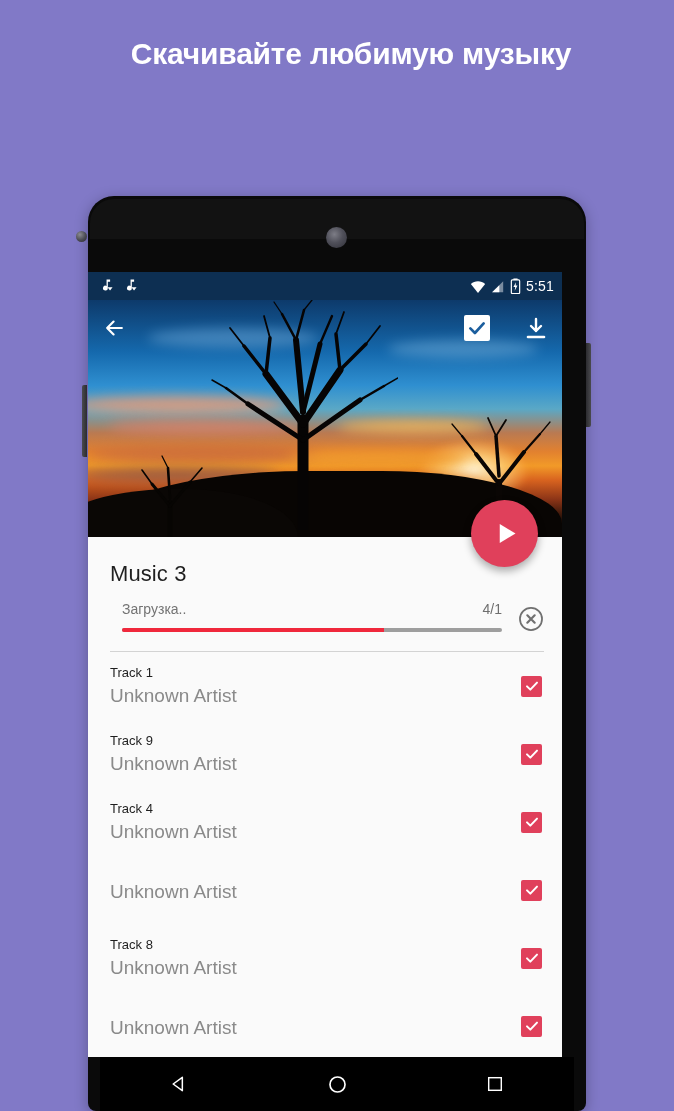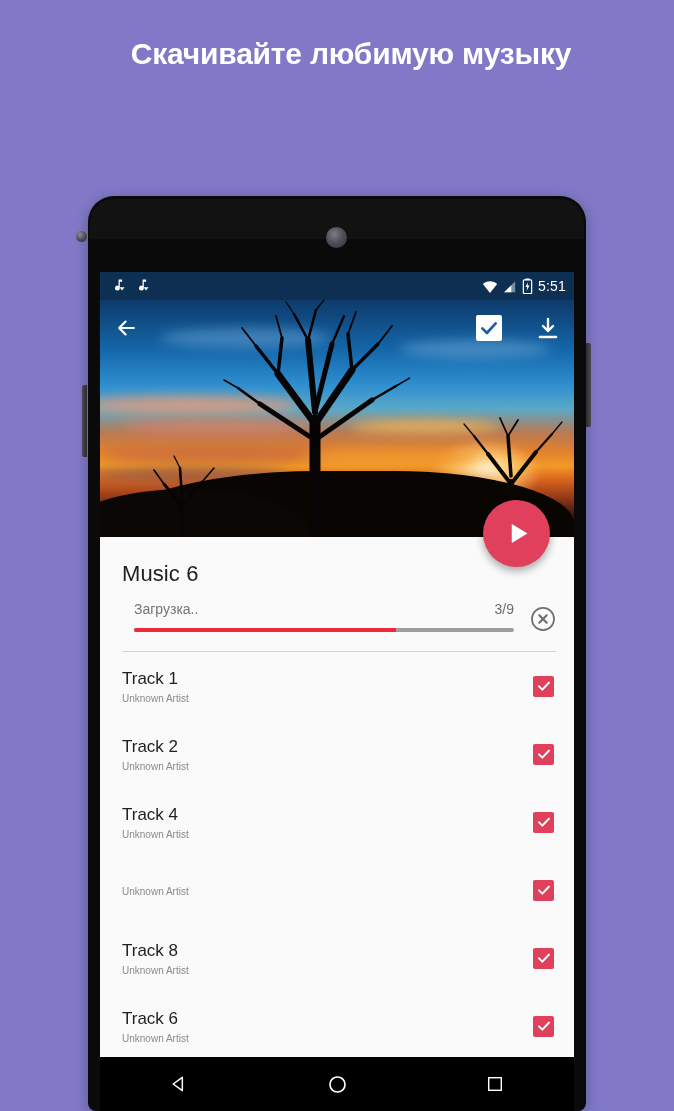--- a/index.html
+++ b/index.html
@@ -73,21 +73,21 @@
   .btn-power {
     position: absolute; left: 586px; top: 343px;
     width: 5px; height: 84px;
     background: linear-gradient(90deg,#2b2b2f,#4a4a4e);
     border-radius: 0 2px 2px 0;
   }
 
   
   .screen {
     position: absolute;
-    left: 100px; top: 272px;
+    left: 88px; top: 272px;
     width: 474px; height: 785px;
     background: #fafafa;
     overflow: hidden;
   }
 
   
   .statusbar {
     position: relative;
     height: 28px;
     background: #0d2f52;
@@ -215,22 +215,22 @@
   }
 
   
   .tracklist { padding: 0; }
   .track-row {
     display: flex; align-items: center;
     padding: 13px 20px 13px 22px;
     min-height: 68px;
   }
   .track-text { flex: 1; }
-  .track-title { font-size: 17px; color: #1f1f1f; line-height: 1.25; }
-  .track-artist { font-size: 10px; color: #8a8a8a; margin-top: 3px; }
+  .track-title { font-size: 13px; color: #1f1f1f; line-height: 1.25; }
+  .track-artist { font-size: 19px; color: #8a8a8a; margin-top: 3px; }
   .track-check {
     width: 21px; height: 21px; flex: none;
     background: #e0405b; border-radius: 2px;
     display: flex; align-items: center; justify-content: center;
     cursor: pointer;
   }
 
   
   .navbar {
     position: absolute;
@@ -379,27 +379,27 @@
       </div>
     </div>
 
     <div class="fab">
       <svg viewBox="0 0 24 24" style="width:27px;height:27px;margin-left:4px;">
         <path fill="#ffffff" d="M6 3.5 20 12 6 20.5z"></path>
       </svg>
     </div>
 
     <div class="card">
-      <div class="album-title">Music 6</div>
+      <div class="album-title">Music 3</div>
 
       <div class="progress-block">
         <div class="progress-main">
           <div class="progress-row">
             <span class="progress-label">Загрузка..</span>
-            <span class="progress-count">3/9</span>
+            <span class="progress-count">4/1</span>
           </div>
           <div class="progress-track" style="background: rgb(158, 158, 158);">
             <div class="progress-fill" id="progress-fill" style="width: 69%; background: rgb(240, 40, 60);"></div>
           </div>
         </div>
         <svg class="cancel-btn" viewBox="0 0 24 24">
           <circle cx="12" cy="12" r="10.2" fill="none" stroke="#707070" stroke-width="1.6"></circle>
           <path fill="none" stroke="#707070" stroke-width="2" stroke-linecap="round" d="m8.6 8.6 6.8 6.8m0-6.8-6.8 6.8"></path>
         </svg>
       </div>
@@ -413,21 +413,21 @@
               <div class="track-artist">Unknown Artist</div>
             </div>
             <div class="track-check" style="background: rgb(224, 64, 91);">
               <svg viewBox="0 0 24 24" style="width:16px;height:16px;">
                 <path fill="none" stroke="#ffffff" stroke-width="3" stroke-linecap="round" stroke-linejoin="round" d="M4.5 12.5 9.5 17.5 19.5 7"></path>
               </svg>
             </div>
           </div>
           <div class="track-row">
             <div class="track-text">
-              <div class="track-title">Track 2</div>
+              <div class="track-title">Track 9</div>
               <div class="track-artist">Unknown Artist</div>
             </div>
             <div class="track-check" style="background: rgb(224, 64, 91);">
               <svg viewBox="0 0 24 24" style="width:16px;height:16px;">
                 <path fill="none" stroke="#ffffff" stroke-width="3" stroke-linecap="round" stroke-linejoin="round" d="M4.5 12.5 9.5 17.5 19.5 7"></path>
               </svg>
             </div>
           </div>
           <div class="track-row">
             <div class="track-text">
@@ -456,21 +456,20 @@
               <div class="track-artist">Unknown Artist</div>
             </div>
             <div class="track-check" style="background: rgb(224, 64, 91);">
               <svg viewBox="0 0 24 24" style="width:16px;height:16px;">
                 <path fill="none" stroke="#ffffff" stroke-width="3" stroke-linecap="round" stroke-linejoin="round" d="M4.5 12.5 9.5 17.5 19.5 7"></path>
               </svg>
             </div>
           </div>
           <div class="track-row">
             <div class="track-text">
-              <div class="track-title">Track 6</div>
               <div class="track-artist">Unknown Artist</div>
             </div>
             <div class="track-check" style="background: rgb(224, 64, 91);">
               <svg viewBox="0 0 24 24" style="width:16px;height:16px;">
                 <path fill="none" stroke="#ffffff" stroke-width="3" stroke-linecap="round" stroke-linejoin="round" d="M4.5 12.5 9.5 17.5 19.5 7"></path>
               </svg>
             </div>
           </div>
         </div>
     </div>

